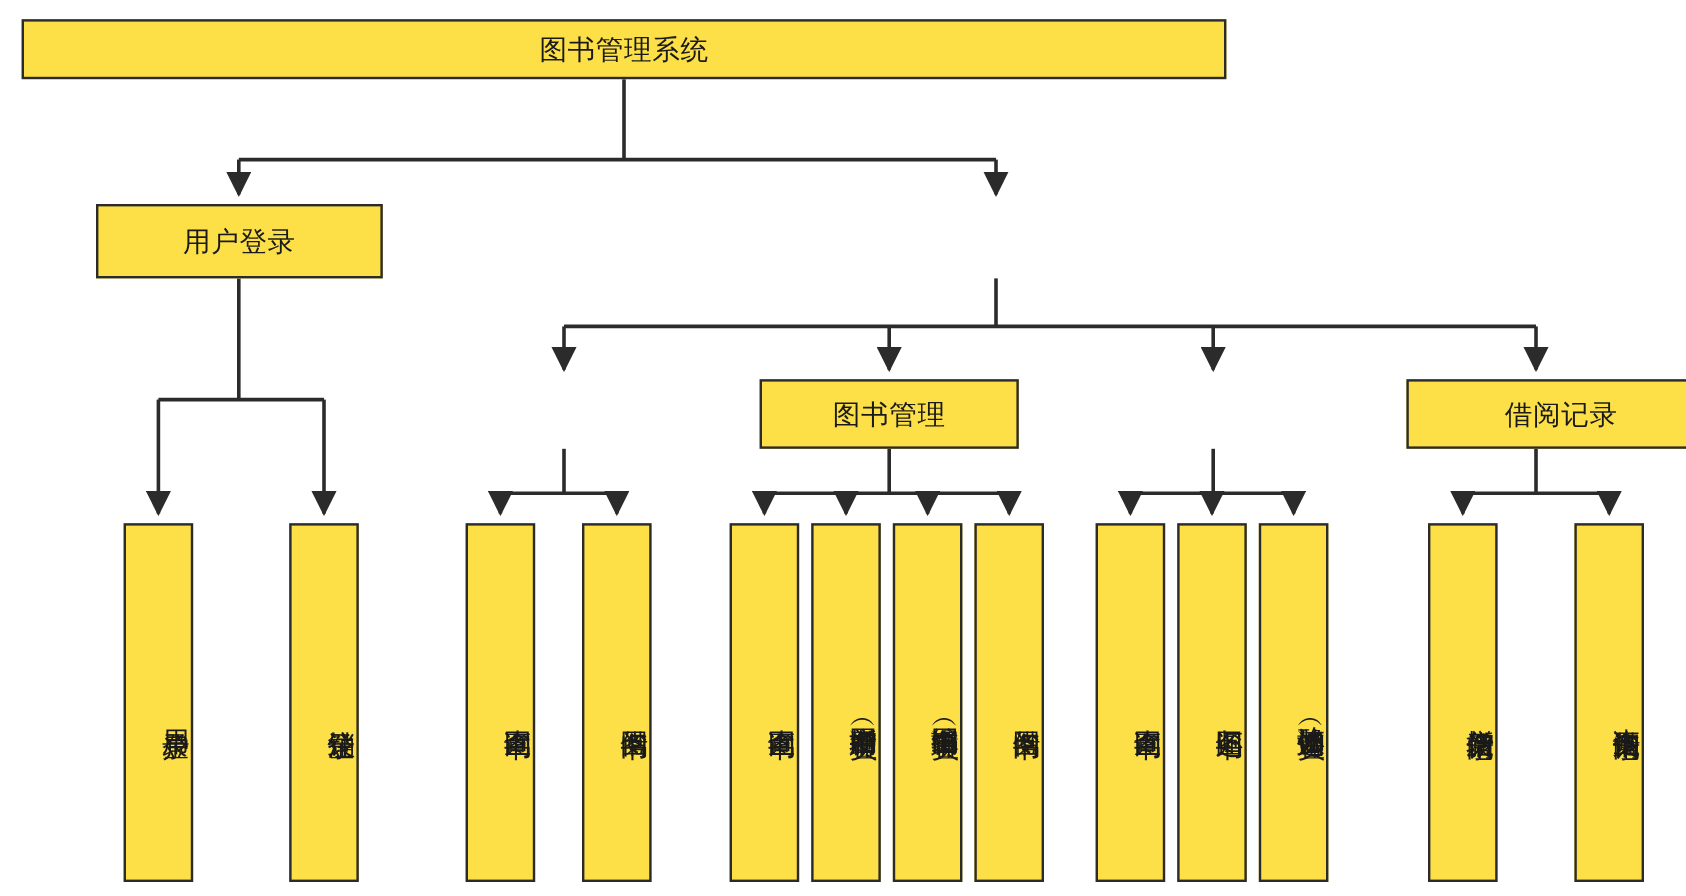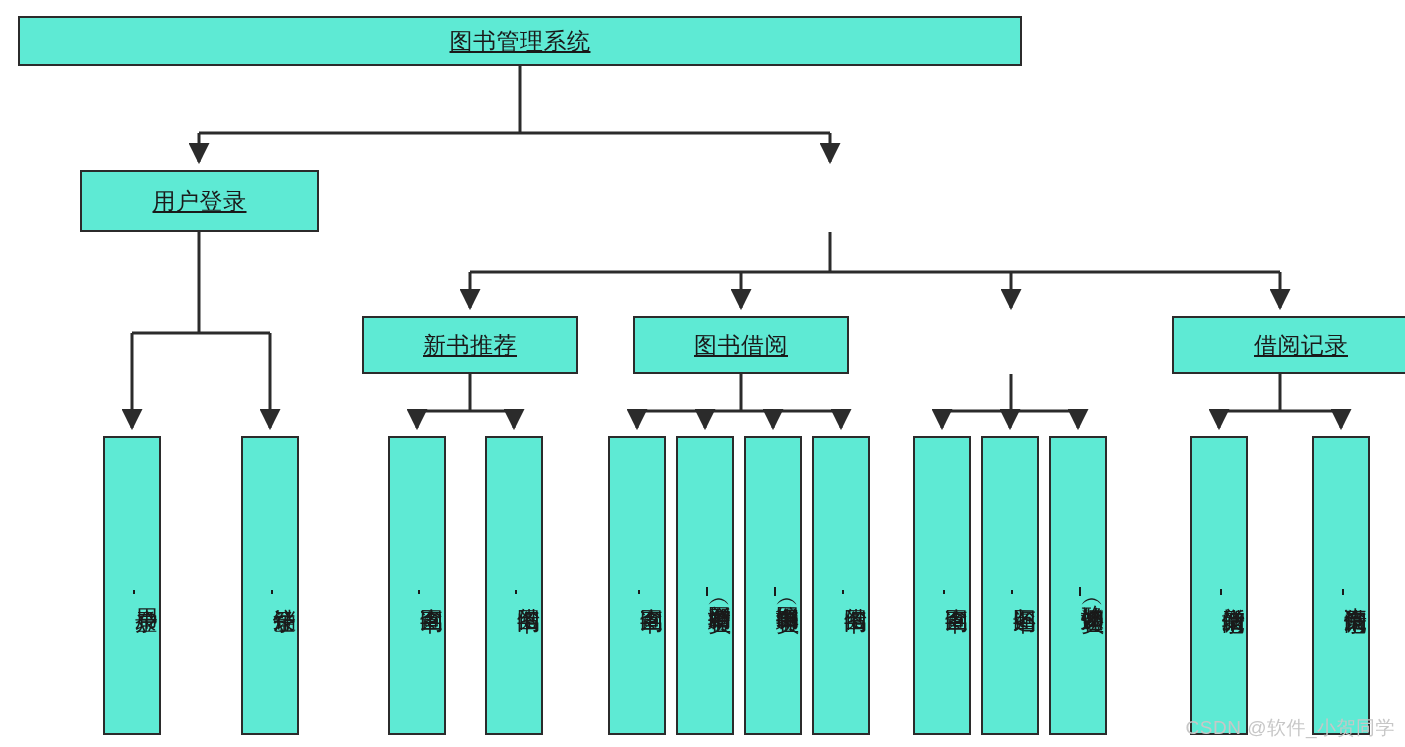--- a/index.html
+++ b/index.html
@@ -24,26 +24,25 @@
     left: 0;
     top: 0;
     width: 1405px;
     height: 747px;
     pointer-events: none;
   }
   .node {
     position: absolute;
     box-sizing: border-box;
     border: 2px solid #2b2b2b;
-    background: #5eead4;
+    background: #fde047;
     display: flex;
     align-items: center;
     justify-content: center;
     color: #1a1a1a;
-    text-decoration: underline;
   }
   .node.horiz {
     font-size: 23px;
     letter-spacing: 0.5px;
   }
   .node.vert {
     writing-mode: vertical-rl;
     text-orientation: upright;
     font-size: 23px;
     letter-spacing: 1px;
@@ -123,25 +122,22 @@
   </svg>
 
   <div class="node horiz" style="left:18px; top:16px; width:1004px; height:50px;">
     <span>图书管理系统</span>
   </div>
 
   <div class="node horiz" style="left:80px; top:170px; width:239px; height:62px;">
     <span>用户登录</span>
   </div>
 
-  <div class="node horiz" style="left:362px; top:316px; width:216px; height:58px;">
-    <span>新书推荐</span>
-  </div>
   <div class="node horiz" style="left:633px; top:316px; width:216px; height:58px;">
-    <span>图书借阅</span>
+    <span>图书管理</span>
   </div>
   <div class="node horiz" style="left:1172px; top:316px; width:258px; height:58px;">
     <span>借阅记录</span>
   </div>
 
   <div class="node vert" style="left:103px; top:436px; width:58px; height:299px;">
     <span class="vlabel">用户登录</span>
   </div>
   <div class="node vert" style="left:241px; top:436px; width:58px; height:299px;">
     <span class="vlabel">注销登录</span>
@@ -177,15 +173,14 @@
     <span class="vlabel">确认归还（管理员）</span>
   </div>
 
   <div class="node vert" style="left:1190px; top:436px; width:58px; height:299px;">
     <span class="vlabel">新增借阅记录</span>
   </div>
   <div class="node vert" style="left:1312px; top:436px; width:58px; height:299px;">
     <span class="vlabel">查询借阅记录</span>
   </div>
 
-  <div class="watermark">CSDN @软件_小贺同学</div>
 
 </div>
 
 </body></html>

